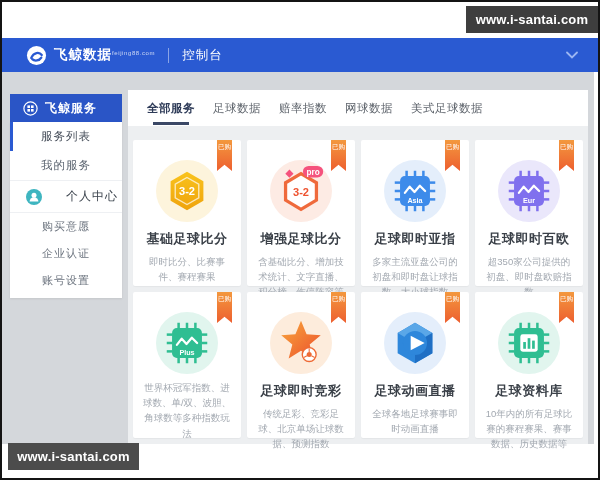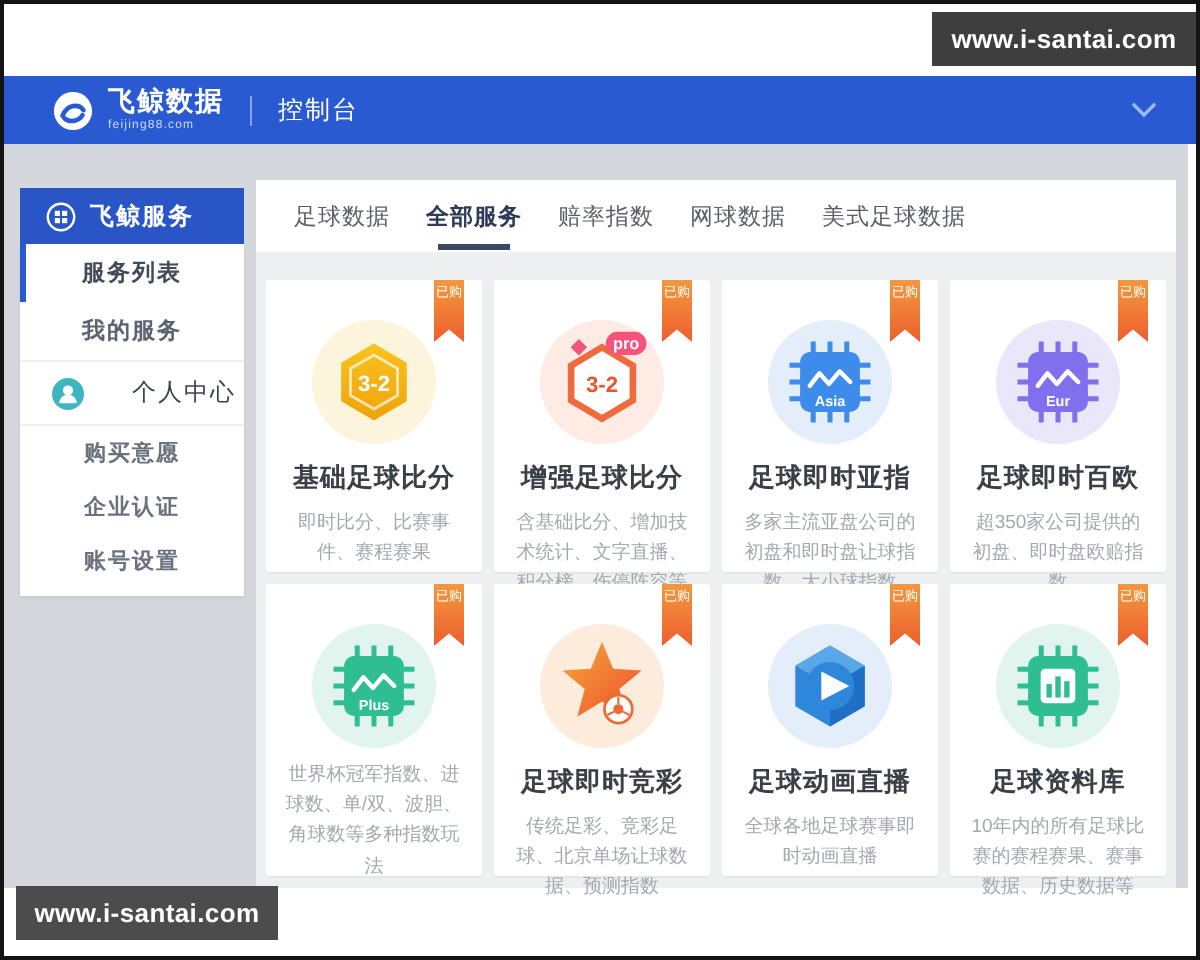--- a/index.html
+++ b/index.html
@@ -9,37 +9,37 @@
   
   .wm{position:absolute;background:#3e3e3e;color:#fff;font-size:13px;font-weight:bold;
       display:flex;align-items:center;justify-content:center;letter-spacing:.2px;}
   .wm-top{top:4px;right:0;width:132px;height:27px;}
   .wm-bottom{top:441px;left:6px;width:131px;height:27px;background:#4c4c4c;}
 
   
   .topbar{position:absolute;top:36px;left:0;width:100%;height:34px;background:#2a5ad2;
           display:flex;align-items:center;padding:0 20px 0 24px;}
   .brand{display:flex;align-items:center;gap:7px;}
-  .brand-txt{display:flex;flex-direction:column;line-height:1;}
+  .brand-txt{display:flex;flex-direction:row;line-height:1;}
   .brand-name{color:#fff;font-size:13.5px;font-weight:bold;letter-spacing:1px;}
   .brand-sub{color:rgba(255,255,255,.75);font-size:6px;margin-top:2px;letter-spacing:.6px;}
   .top-divider{width:1px;height:15px;background:rgba(255,255,255,.45);margin:0 13px;}
   .console{color:#fff;font-size:12.5px;letter-spacing:1px;}
   .chev{margin-left:auto;color:#9cb6f2;display:flex;align-items:center;}
 
   
   .content{position:absolute;top:70px;left:0;width:592px;height:372px;background:#d4d7db;}
 
   
   .sidebar{position:absolute;left:8px;top:22px;width:112px;border-radius:14px;}
   .side-head{height:28px;background:#2a55c6;color:#fff;display:flex;align-items:center;
              gap:7px;padding-left:13px;font-size:12px;font-weight:bold;letter-spacing:1px;}
   .side-panel{background:#fff;box-shadow:0 1px 2px rgba(0,0,0,.08);padding-bottom:4px;}
   .side-item{position:relative;height:29px;display:flex;align-items:center;justify-content:center;
-             font-size:11.5px;color:#5b6470;letter-spacing:1px;cursor:pointer;font-weight:bold;}
+             font-size:11.5px;color:#5b6470;letter-spacing:1px;cursor:pointer;}
   .side-item.active{color:#434b57;}
   .side-item.active::before{content:"";position:absolute;left:0;top:0;width:3px;height:100%;background:#2a5ad2;}
   .side-group{height:33px;display:flex;align-items:center;gap:24px;padding-left:16px;
               border-top:1px solid #eef0f3;border-bottom:1px solid #eef0f3;
               font-size:12px;color:#3c444e;letter-spacing:1px;}
   .side-sub{height:27px;font-size:11px;color:#6a727d;}
 
   
   .main{position:absolute;left:126px;top:18px;width:460px;height:354px;background:#edeff1;}
   .tabbar{height:36px;background:#fff;display:flex;align-items:stretch;padding-left:10px;}
@@ -117,22 +117,22 @@
           <span>个人中心</span>
         </div>
         <div class="side-item side-sub">购买意愿</div>
         <div class="side-item side-sub">企业认证</div>
         <div class="side-item side-sub">账号设置</div>
       </div>
     </div>
 
     <div class="main">
       <div class="tabbar">
+        <div class="tab active">全部服务</div>
         <div class="tab">足球数据</div>
-        <div class="tab active">全部服务</div>
         <div class="tab">赔率指数</div>
         <div class="tab">网球数据</div>
         <div class="tab">美式足球数据</div>
       </div>
 
       <div class="grid">
 
         <div class="card">
           <div class="ribbon">已购</div>
           <div class="icon-wrap bg-gold">

